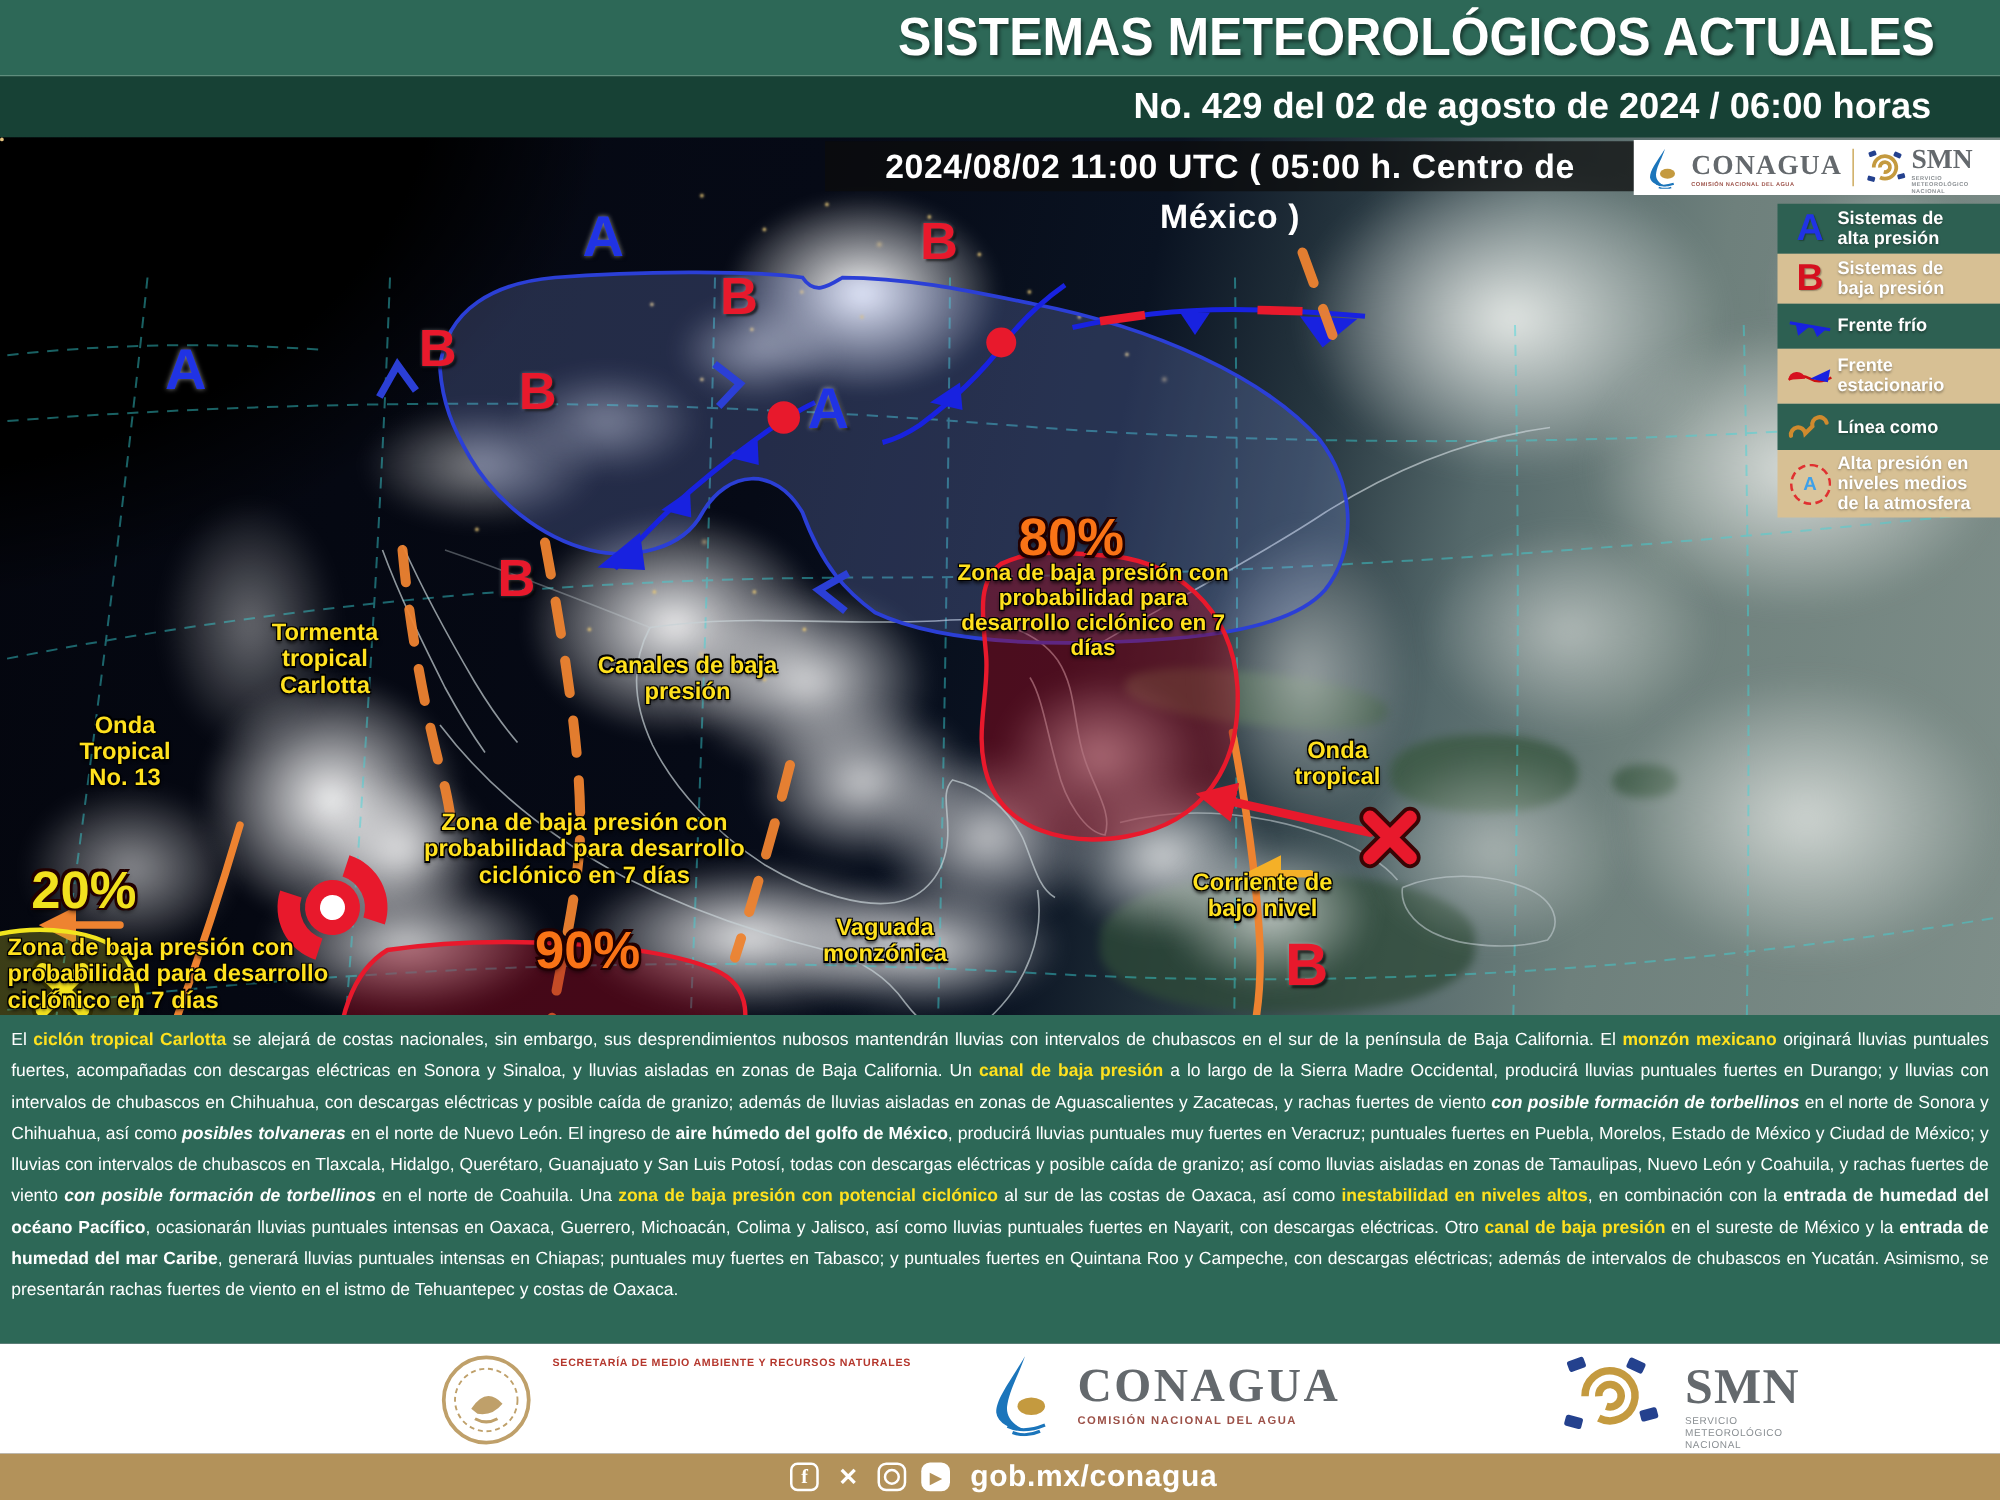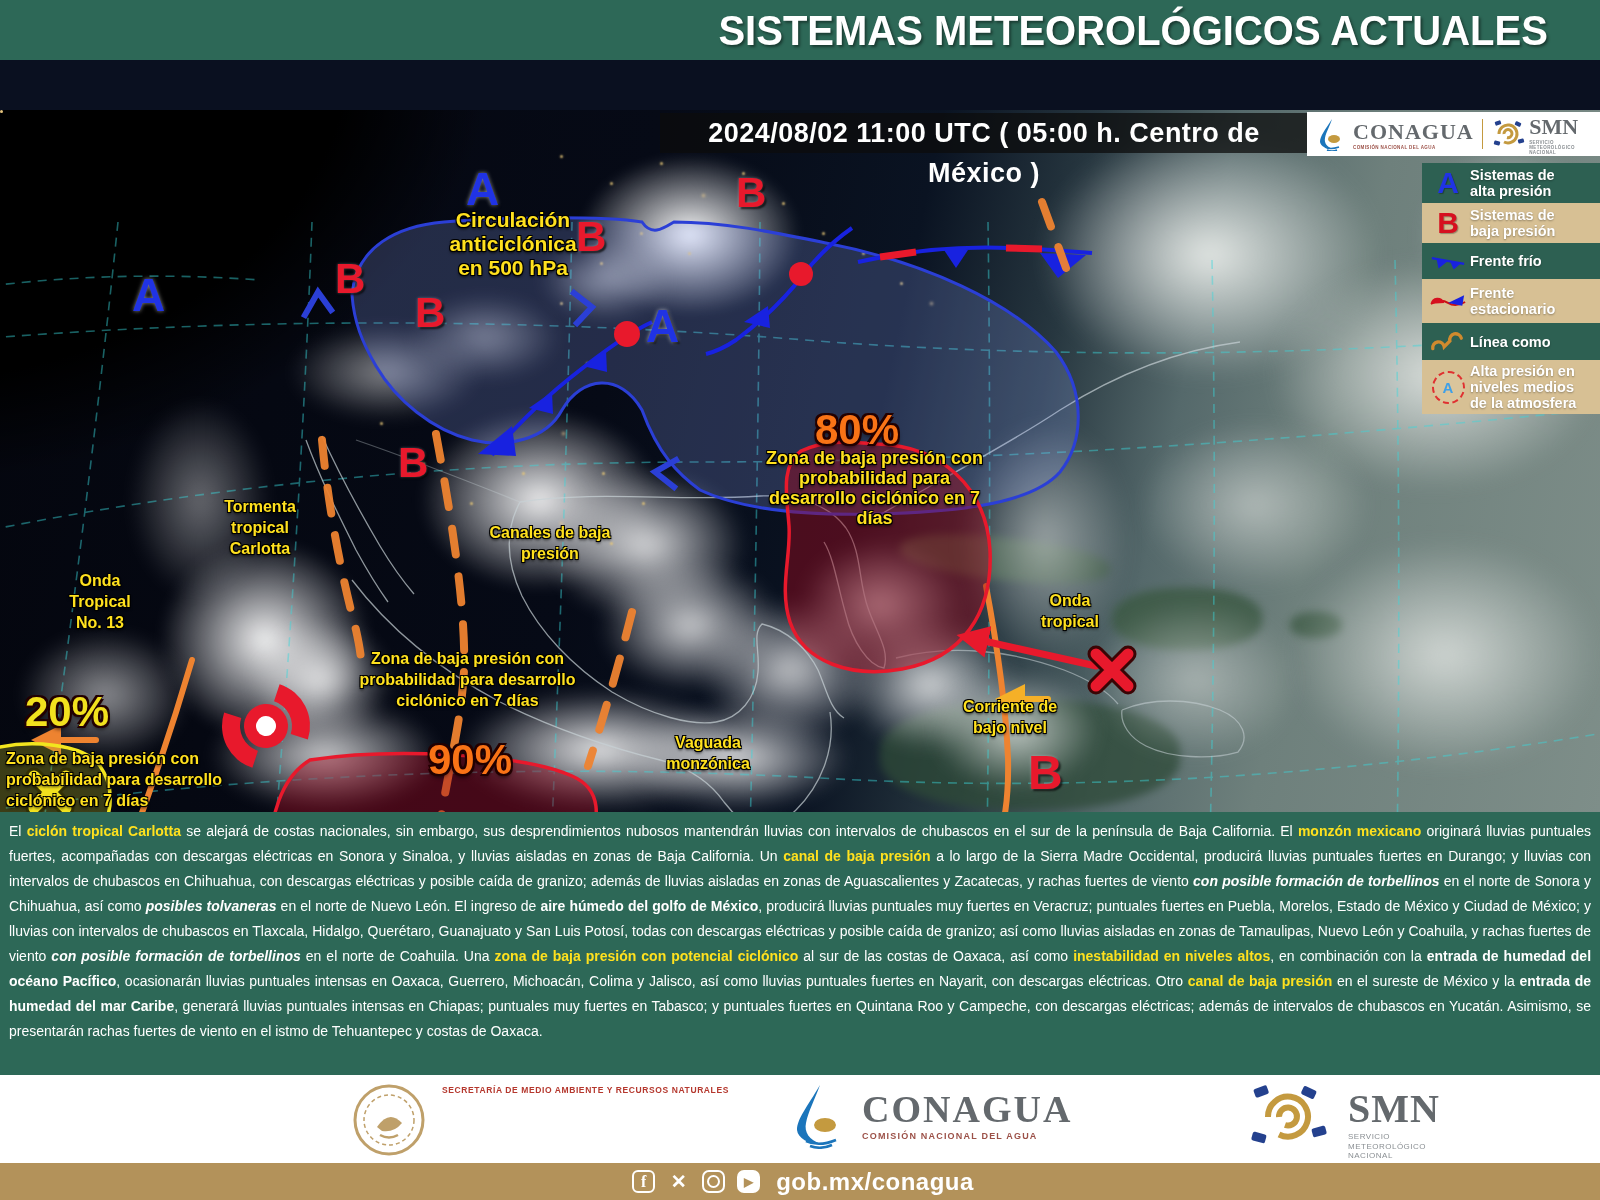--- a/index.html
+++ b/index.html
@@ -19,21 +19,21 @@
       radial-gradient(900px 640px at -120px -60px, #000 52%, rgba(0,0,0,0) 68%),
       linear-gradient(102deg,#04060e 0%,#060a16 38%,#0a1322 54%,#273740 63%,#55696b 71%,#6e807c 80%,#7e8e89 100%);}
   .cl{position:absolute;border-radius:50%;filter:blur(9px);}
   .land{position:absolute;filter:blur(4px);border-radius:45%;}
   #svgov{left:0;top:0;width:1600px;height:1200px;pointer-events:none;}
   
   .lA{position:absolute;color:#2033e4;font-weight:bold;font-size:46px;line-height:46px;
       text-shadow:0 0 4px rgba(255,255,255,.55),2px 2px 2px rgba(0,0,0,.75);}
   .lB{position:absolute;color:#e8192c;font-weight:bold;font-size:42px;line-height:42px;
       text-shadow:0 0 3px rgba(255,255,255,.3),2px 2px 2px rgba(0,0,0,.8);}
-  .ylab{position:absolute;color:#ffe11e;font-weight:bold;font-size:16px;line-height:21px;
+  .ylab{position:absolute;color:#ffe11e;font-weight:bold;font-size:19px;line-height:21px;
       text-align:center;white-space:pre-line;
       text-shadow:-1px -1px 0 #000,1px -1px 0 #000,-1px 1px 0 #000,1px 1px 0 #000,0 2px 3px rgba(0,0,0,.9);}
   .pct{position:absolute;font-weight:bold;font-size:42px;
       text-shadow:-2px -2px 0 #200,2px -2px 0 #200,-2px 2px 0 #200,2px 2px 0 #200,0 3px 4px rgba(0,0,0,.8);}
   .pred{color:#f97316}.pyel{color:#f2e11e}
   #tsbar{left:660px;top:113px;width:648px;height:40px;background:rgba(12,12,12,.74);
       color:#fff;font-size:27px;font-weight:bold;text-align:center;line-height:40px;letter-spacing:.5px;}
   
   #logobox{left:1307px;top:112px;width:293px;height:44px;background:#fff;display:flex;align-items:center;}
   .logo-serif{font-family:"Liberation Serif",serif;font-weight:bold;color:#64696d;}
@@ -78,20 +78,23 @@
   .lights{position:absolute;width:3px;height:3px;border-radius:50%;background:#ffda8c;opacity:.9;}
 </style>
 </head>
 <body>
 
 <div id="stage">
 
   <div id="title-band" class="abs">
     <div id="title">SISTEMAS METEOROLÓGICOS ACTUALES</div>
   </div>
+  <div id="subtitle-band" class="abs">
+    <div id="subtitle">No. 429 del 02 de agosto de 2024 / 06:00 horas</div>
+  </div>
 
   <div id="map" class="abs">
 
     <div class="land" style="left:900px;top:428px;width:210px;height:42px;background:#3a5643;transform:rotate(6deg);opacity:.85"></div>
     <div class="land" style="left:1112px;top:478px;width:150px;height:62px;background:#3d5a45;opacity:.85"></div>
     <div class="land" style="left:1290px;top:502px;width:52px;height:26px;background:#3d5a45;opacity:.8"></div>
     <div class="land" style="left:880px;top:590px;width:300px;height:110px;background:#2e4a38;opacity:.75"></div>
 
     <div class="cl" style="left:580px;top:45px;width:220px;height:160px;background:radial-gradient(closest-side,rgba(255,255,255,.98),rgba(255,255,255,0));filter:blur(6px)"></div>
     <div class="cl" style="left:540px;top:130px;width:130px;height:80px;background:radial-gradient(closest-side,rgba(255,255,255,.55),rgba(255,255,255,0))"></div>
@@ -337,23 +340,20 @@
   <span class="lA" style="left:132px;top:272px">A</span>
   <span class="lA" style="left:466px;top:166px">A</span>
   <span class="lA" style="left:646px;top:303px">A</span>
   <span class="lB" style="left:335px;top:258px">B</span>
   <span class="lB" style="left:415px;top:292px">B</span>
   <span class="lB" style="left:576px;top:216px">B</span>
   <span class="lB" style="left:736px;top:172px">B</span>
   <span class="lB" style="left:398px;top:442px">B</span>
   <span class="lB" style="left:1028px;top:752px;font-size:48px">B</span>
 
-  <div class="ylab" style="left:398px;top:208px;width:230px;font-size:21px;line-height:24px">Circulación
-anticiclónica
-en 500 hPa</div>
   <div class="ylab" style="left:185px;top:496px;width:150px">Tormenta
 tropical
 Carlotta</div>
   <div class="ylab" style="left:30px;top:570px;width:140px">Onda
 Tropical
 No. 13</div>
   <div class="ylab" style="left:455px;top:522px;width:190px">Canales de baja
 presión</div>
   <div class="ylab" style="left:752px;top:448px;width:245px;font-size:18px;line-height:20px">Zona de baja presión con
 probabilidad para

